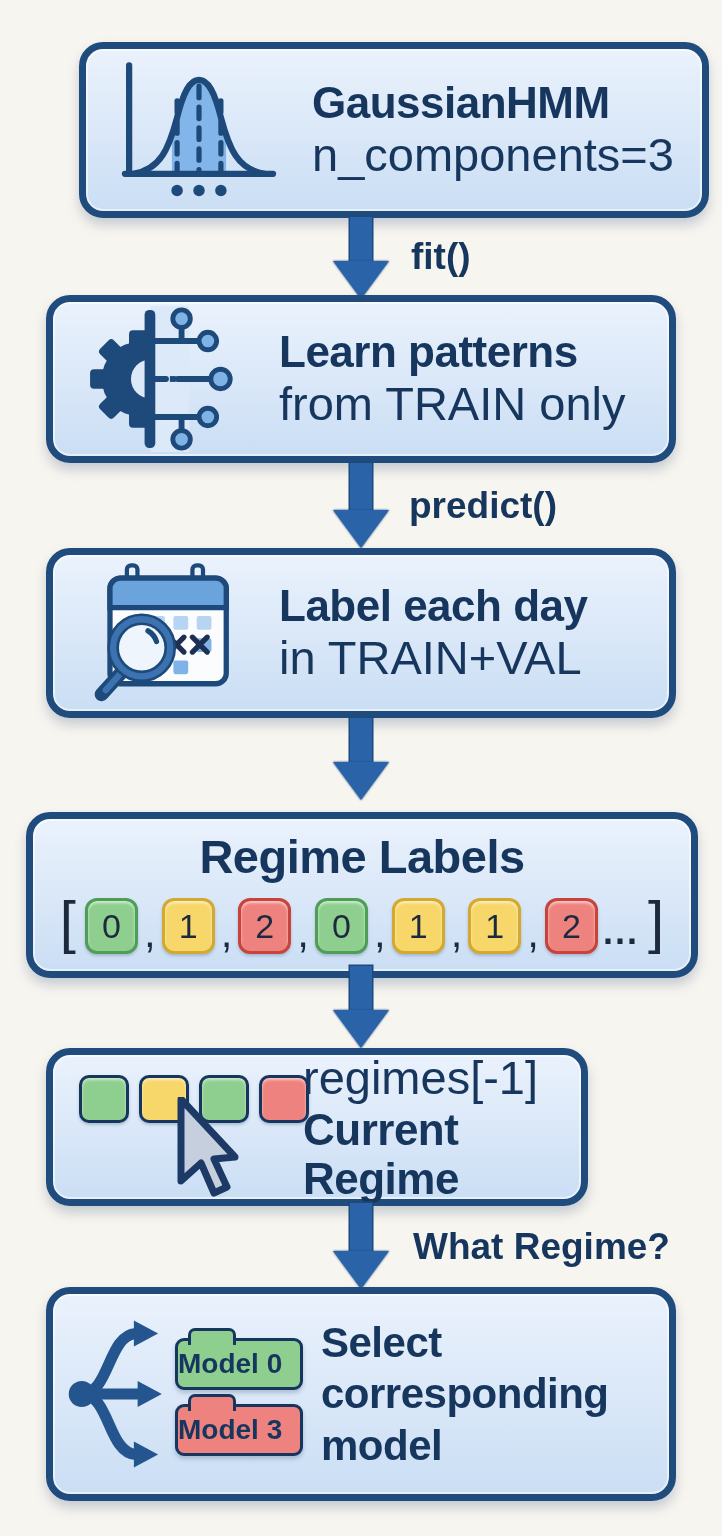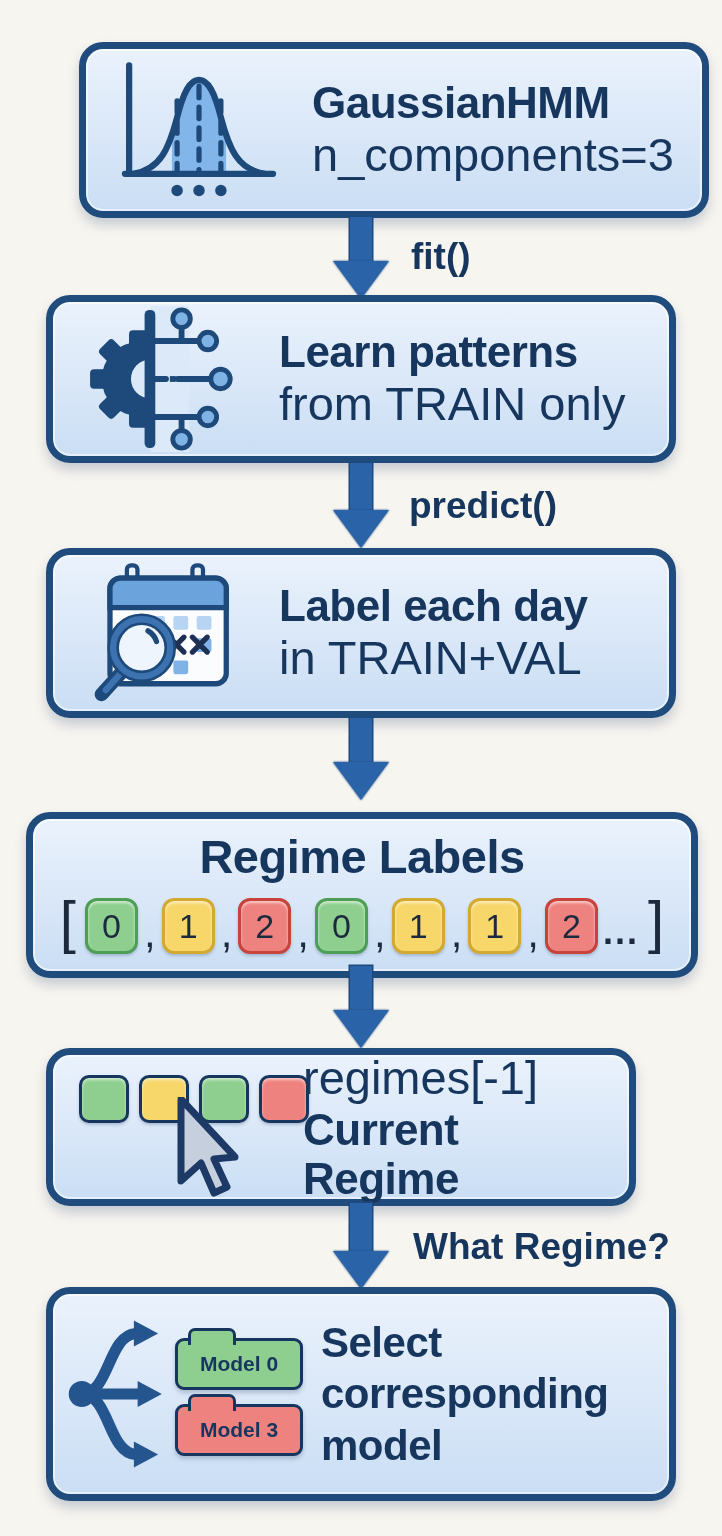--- a/index.html
+++ b/index.html
@@ -35,21 +35,21 @@
   
   .squares-wrap{position:relative;width:250px;height:140px;}
   .squares{position:absolute;left:26px;top:18px;display:flex;gap:10px;}
   .sq{width:44px;height:42px;border-radius:10px;border:3px solid;
     box-shadow:0 2px 3px rgba(90,110,140,.35), inset 0 2px 3px rgba(255,255,255,.55);}
   .cursor{position:absolute;left:118px;top:40px;}
   
   .branch-cell{flex:0 0 auto;margin-left:12px;}
   .folders{display:flex;flex-direction:column;gap:14px;margin-left:2px;margin-top:6px;}
   .folder{position:relative;width:122px;height:46px;border-radius:9px;border:3px solid;
-    display:flex;align-items:center;justify-content:center;font-size:21px;font-weight:bold;
+    display:flex;align-items:center;font-size:28px;font-weight:bold;
     color:#17365f;box-shadow:0 3px 4px rgba(90,110,140,.35);}
   .folder::before{content:"";position:absolute;top:-13px;left:10px;width:42px;height:14px;
     border:3px solid;border-bottom:none;border-radius:7px 7px 0 0;
     background:inherit;border-color:inherit;}
   .select-text{font-size:42px;font-weight:bold;line-height:1.22;padding-left:18px;letter-spacing:-.5px;}
 </style>
 </head>
 <body>
 
 <div class="canvas">
@@ -207,21 +207,21 @@
       <span class="ellipsis">...</span>
       <span class="bracket">]</span>
     </div>
   </div>
 
   <div class="conn" style="left:333px;top:966px;height:82px;">
     <div class="shaft" style="height:46px;"></div>
     <div class="head" style="top:44px;"></div>
   </div>
 
-  <div class="box" style="left:46px;top:1048px;width:590px;height:158px;">
+  <div class="box" style="left:46px;top:1048px;width:542px;height:158px;">
     <div class="icon-cell squares-wrap">
       <div class="squares">
         <div class="sq green"></div>
         <div class="sq yellow"></div>
         <div class="sq green"></div>
         <div class="sq red"></div>
       </div>
       <svg class="cursor" width="78" height="100" viewBox="0 0 66 100">
         <path d="M4 2 L4 84 L24 66 L37 96 L50 90 L37 62 L58 60 Z" fill="#c6cfdd" stroke="#1d3a66" stroke-width="7" stroke-linejoin="round"></path>
       </svg>

